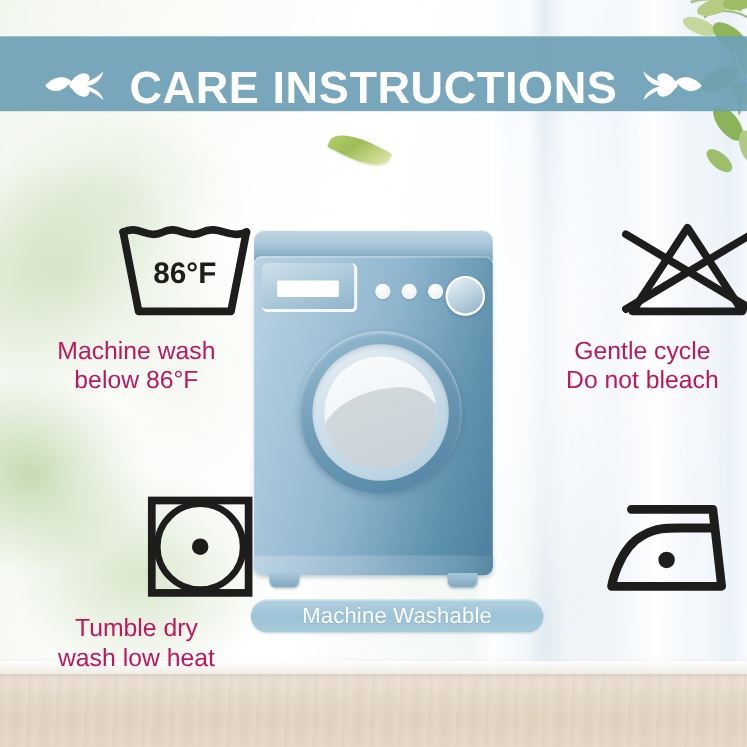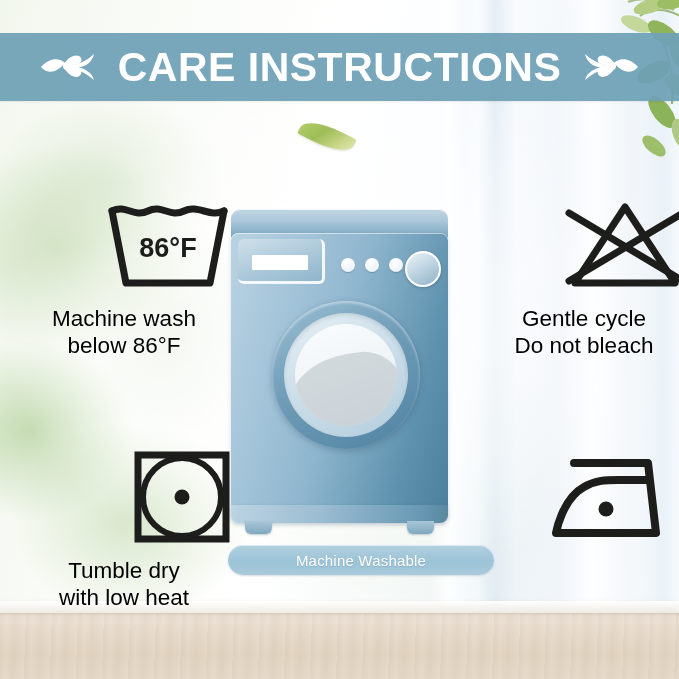--- a/index.html
+++ b/index.html
@@ -42,30 +42,30 @@
   
   .leafgroup{position:absolute;pointer-events:none;}
   .float-leaf{position:absolute;left:299px;top:126px;width:56px;height:21px;
     border-radius:70% 6% 70% 6%;transform:rotate(27deg);
     background:linear-gradient(120deg,#b9cf6e 0%,#9dbd57 40%,#cdd98e 75%,#e6ecc2 100%);
     box-shadow:0 1px 2px rgba(120,140,80,.25);}
 
   
   .banner{position:absolute;left:0;top:33px;width:679px;height:68px;
     background:rgba(110,160,182,.93);
-    display:flex;align-items:center;justify-content:center;gap:18px;
+    display:flex;align-items:flex-end;justify-content:center;gap:18px;
     box-shadow:0 1px 2px rgba(0,0,0,.07);}
   .banner-title{color:#ffffff;font-size:41px;font-weight:700;letter-spacing:.5px;
     line-height:1;white-space:nowrap;font-family:"Liberation Sans","DejaVu Sans",sans-serif;}
   .flourish{width:62px;height:46px;flex:0 0 auto;}
 
   
   .care{position:absolute;text-align:center;}
   .care .sym{display:flex;align-items:center;justify-content:flex-end;height:110px;}
-  .care .cap{font-size:22.5px;color:#000000;line-height:1.18;margin-top:6px;white-space:pre-line;}
+  .care .cap{font-size:22.5px;color:#be185d;line-height:1.18;margin-top:6px;white-space:pre-line;}
   .c-tl{left:14px;top:190px;width:220px;}
   .c-tr{left:473px;top:190px;width:222px;}
   .c-bl{left:14px;top:442px;width:220px;}
   .c-br{left:452px;top:442px;width:222px;}
 
   
   .machine{position:absolute;left:231px;top:209px;width:217px;height:320px;}
   .m-top{position:absolute;left:0;top:0;width:217px;height:28px;border-radius:9px 9px 0 0;
     background:linear-gradient(180deg,#c3d7e4 0%,#a9c6d8 45%,#7ca7c0 100%);
     box-shadow:inset 0 1px 0 rgba(255,255,255,.8);}
@@ -97,21 +97,21 @@
     background:linear-gradient(100deg,#bcd4e3 0%,#9dbdd2 40%,#6a9ab5 85%,#57889f 100%);
     box-shadow:0 2px 4px rgba(60,90,110,.2);}
   .m-foot{position:absolute;top:312px;width:27px;height:13px;border-radius:0 0 6px 6px;
     background:linear-gradient(180deg,#a9c6d8,#7fa8c0);box-shadow:0 1px 2px rgba(60,90,110,.3);}
 
   
   .badge{position:absolute;left:228px;top:545px;width:266px;height:30px;border-radius:15px;
     background:linear-gradient(180deg,#b2d0e0 0%,#9cc3d7 55%,#a8cada 100%);
     display:flex;align-items:center;justify-content:center;
     box-shadow:0 1px 2px rgba(90,125,145,.25), inset 0 1px 0 rgba(255,255,255,.55);}
-  .badge-text{color:#ffffff;font-size:15px;letter-spacing:.2px;
+  .badge-text{color:#ffffff;font-size:20px;letter-spacing:.2px;
     text-shadow:0 1px 1px rgba(90,125,150,.35);}
 </style>
 </head>
 <body>
 
 <div id="scene">
 
   <div class="bg-base"></div>
   <div class="bg-curtain cur1"></div>
   <div class="bg-curtain cur2"></div>
@@ -212,21 +212,21 @@
 
   <div class="care c-bl">
     <div class="sym">
       <svg width="104" height="100" viewBox="0 0 104 100">
         <rect x="8" y="8" width="88" height="84" fill="none" stroke="#1d1d1b" stroke-width="7"></rect>
         <circle cx="52" cy="50" r="39" fill="none" stroke="#1d1d1b" stroke-width="6"></circle>
         <circle cx="52" cy="50" r="7.5" fill="#1d1d1b"></circle>
       </svg>
     </div>
     <div class="cap">Tumble dry
-with low heat</div>
+wash low heat</div>
   </div>
 
   <div class="care c-br">
     <div class="sym">
       <svg width="130" height="100" viewBox="0 0 130 100">
         <path d="M30 16 L104 16 L112 86 L12 86 C12 86 18 52 40 40 C52 33 62 33 74 33 L104 33" fill="none" stroke="#1d1d1b" stroke-width="8" stroke-linejoin="round" stroke-linecap="round"></path>
         <circle cx="62" cy="62" r="7.5" fill="#1d1d1b"></circle>
       </svg>
     </div>
   </div>

